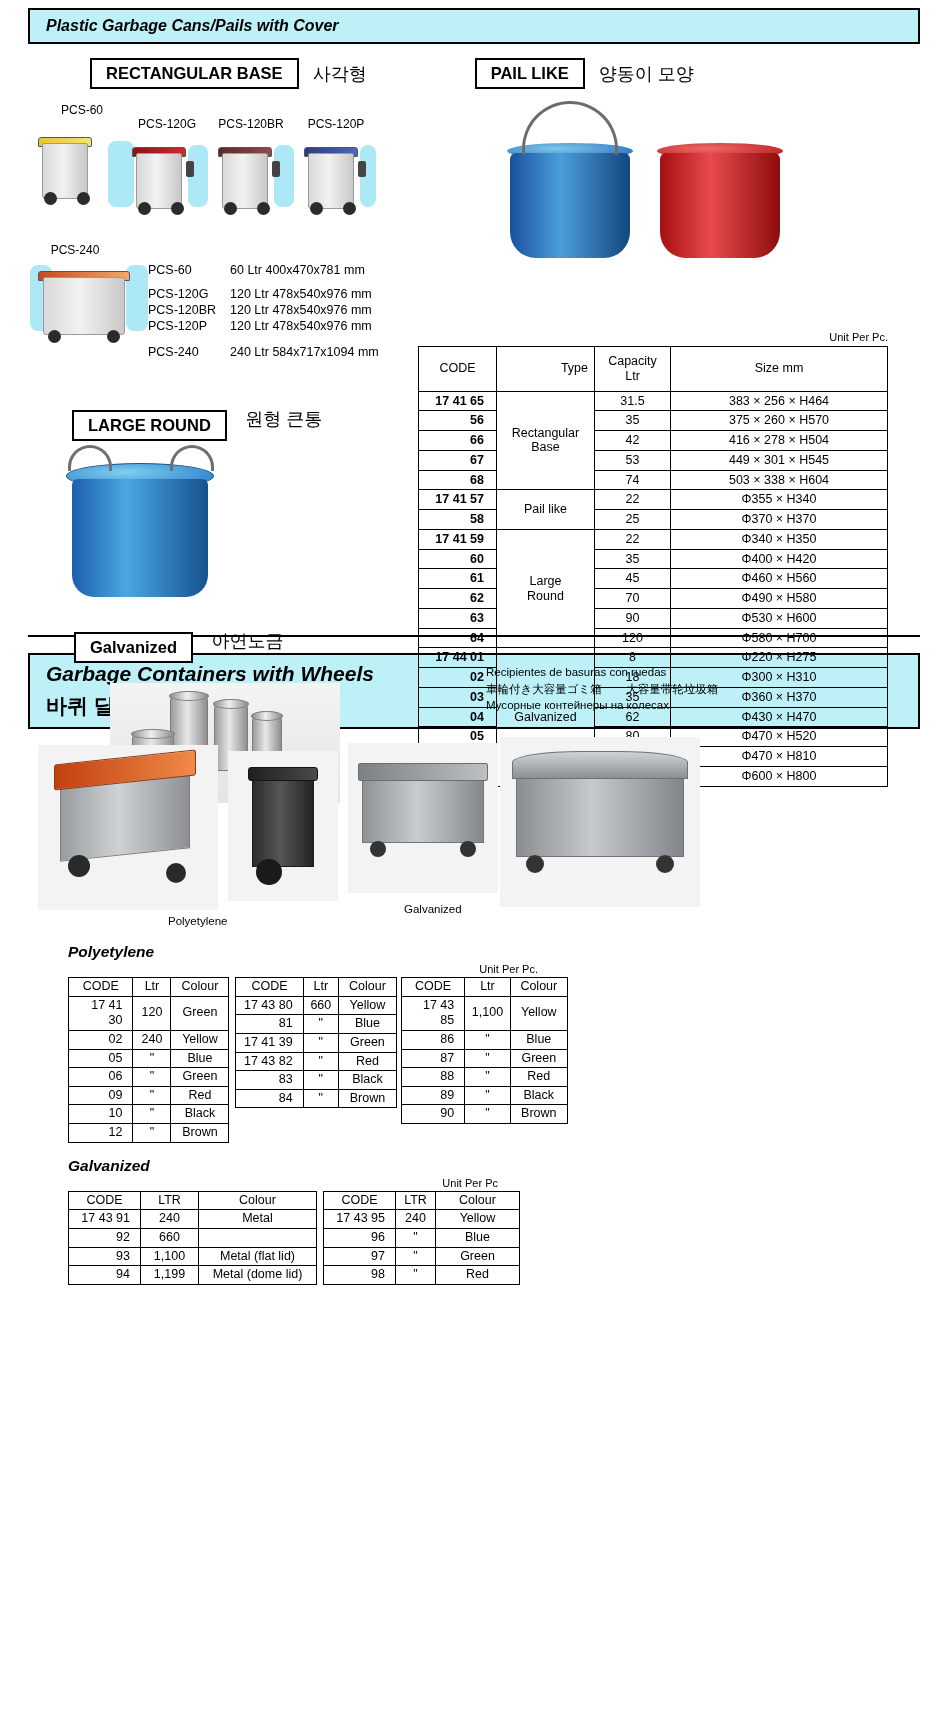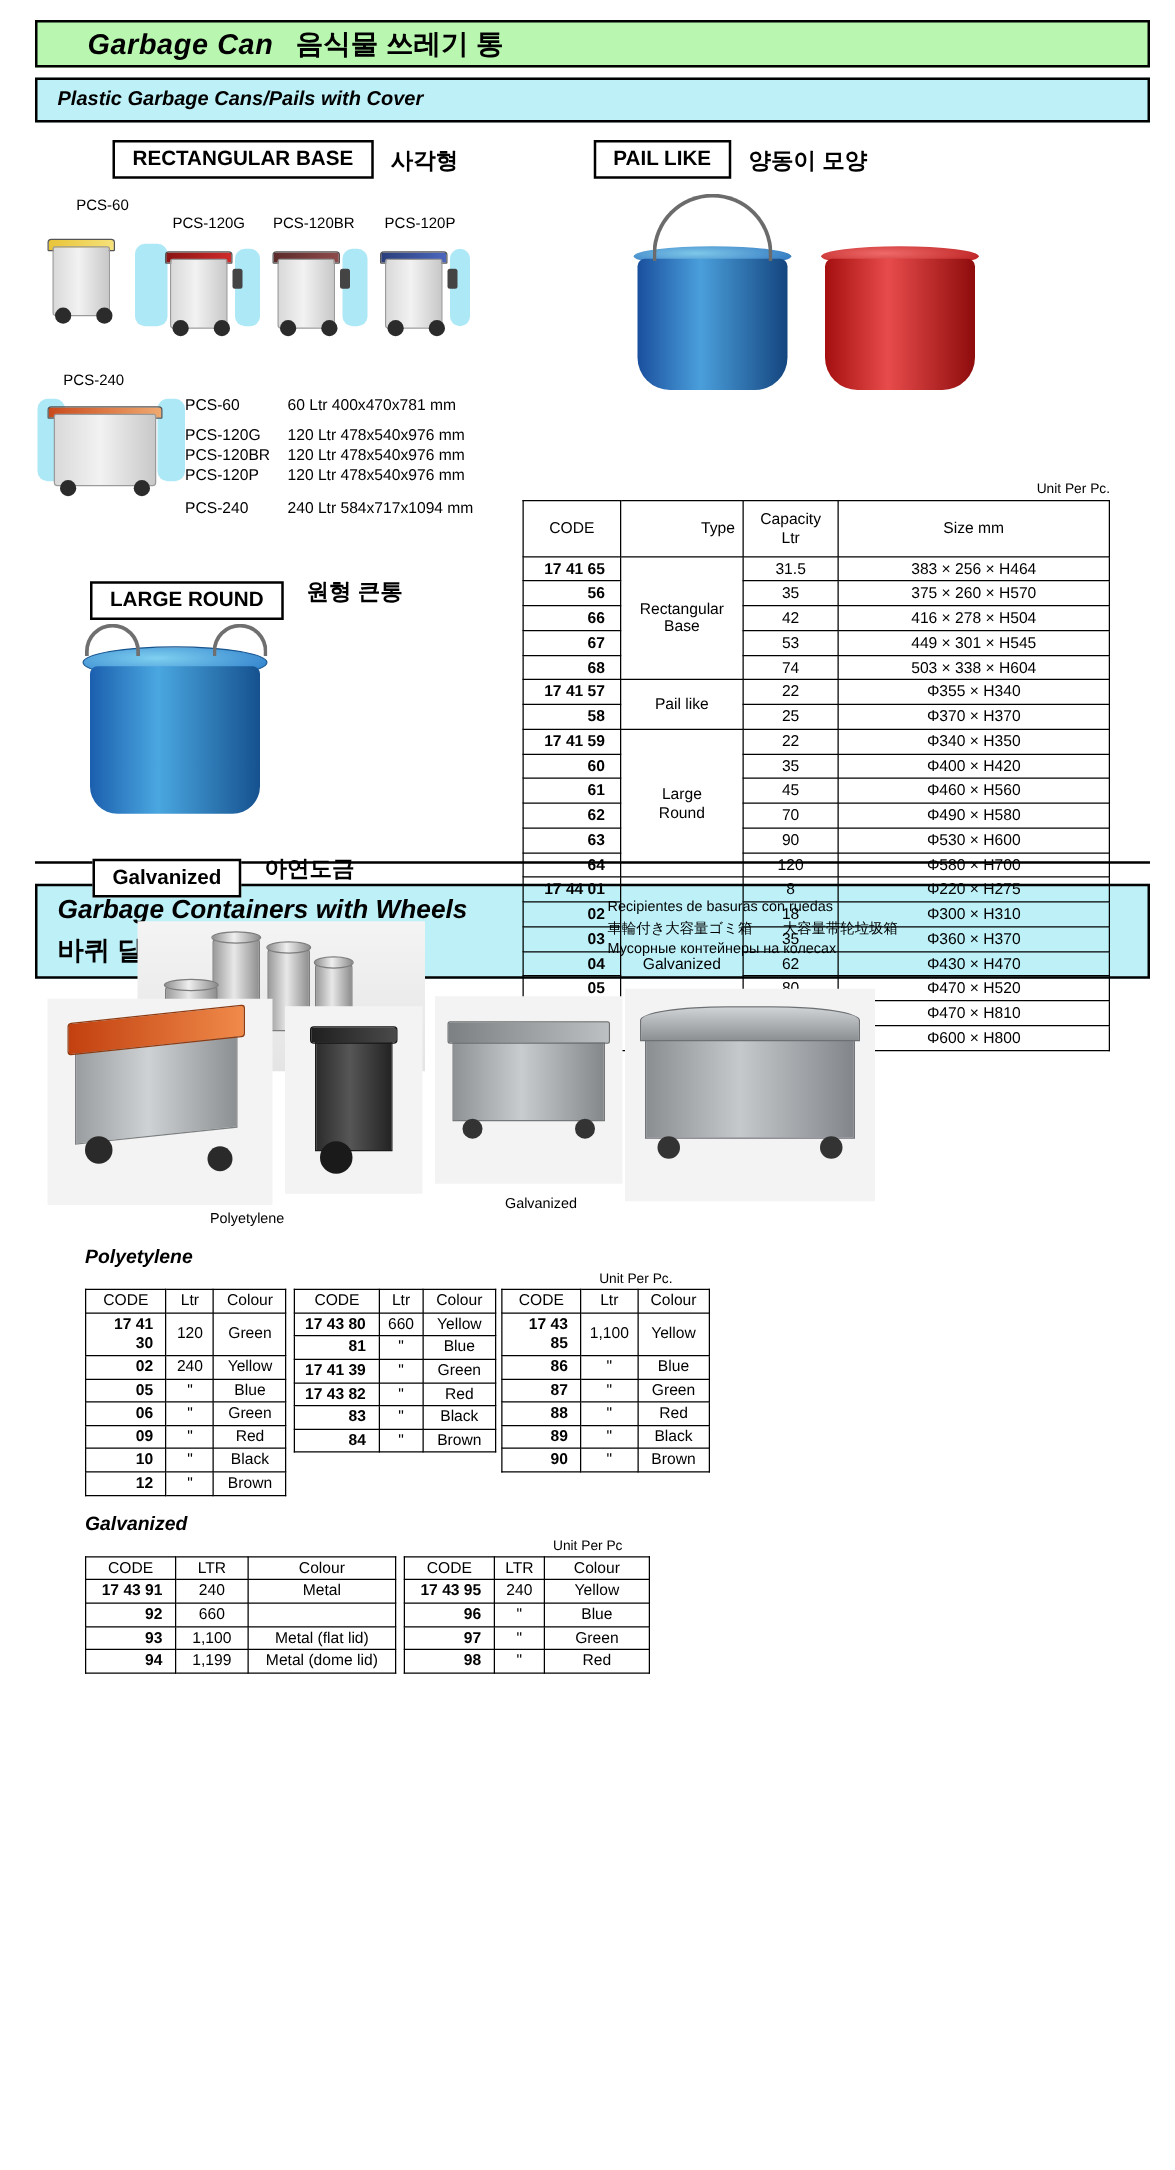--- a/index.html
+++ b/index.html
@@ -54,21 +54,21 @@
 
   
   .boxed-label {
     border: 2px solid #000;
     background: #fff;
     display: inline-block;
     padding: 4px 14px;
     font-size: 16.5px;
     font-weight: 600;
   }
-  .kr-label { font-size: 18px; font-weight: bold; margin-left: 14px; vertical-align: 6px; }
+  .kr-label { font-size: 18px; font-weight: normal; margin-left: 14px; vertical-align: 6px; }
 
   .row-labels { margin: 14px 0 0 0; padding-left: 90px; display: flex; align-items: flex-end; }
   .row-labels .grp { display: flex; align-items: center; }
   .spacer-120 { width: 108px; }
 
   
   .products { position: relative; height: 530px; margin-top: 6px; }
 
   .code-cap { font-size: 12px; text-align: center; }
 
@@ -178,32 +178,28 @@
 
   
   .containers-photos { position: relative; height: 200px; margin-top: 8px; }
   .photo-box { position: absolute; background: #f3f3f3; }
   .cap-small { position: absolute; font-size: 11.5px; }
 
   .tbl-title { font-size: 15.5px; font-weight: bold; font-style: italic; margin: 6px 0 2px 0; }
   table.small { border-collapse: collapse; font-size: 12.5px; }
   table.small th, table.small td { border: 1px solid #000; padding: 1px 6px; text-align: center; line-height: 1.25; }
   table.small thead th { font-weight: normal; }
-  table.small td.code { font-weight: bold; text-align: right; padding-right: 10px; }
+  table.small td.code { font-weight: normal; text-align: right; padding-right: 10px; }
   .nb { border: none !important; }
 </style>
 </head>
 <body>
 
 <div class="page">
 
-  <div class="title-bar">
-    <span class="t-en">Garbage Can</span>
-    <span class="t-kr">음식물 쓰레기 통</span>
-  </div>
 
   <div class="sub-head">
     <div class="left">
       <div class="l1">Plastic Garbage Cans/Pails with Cover</div>
     </div>
   </div>
 
   <div class="row-labels">
     <div class="grp">
       <span class="boxed-label">RECTANGULAR BASE</span>

